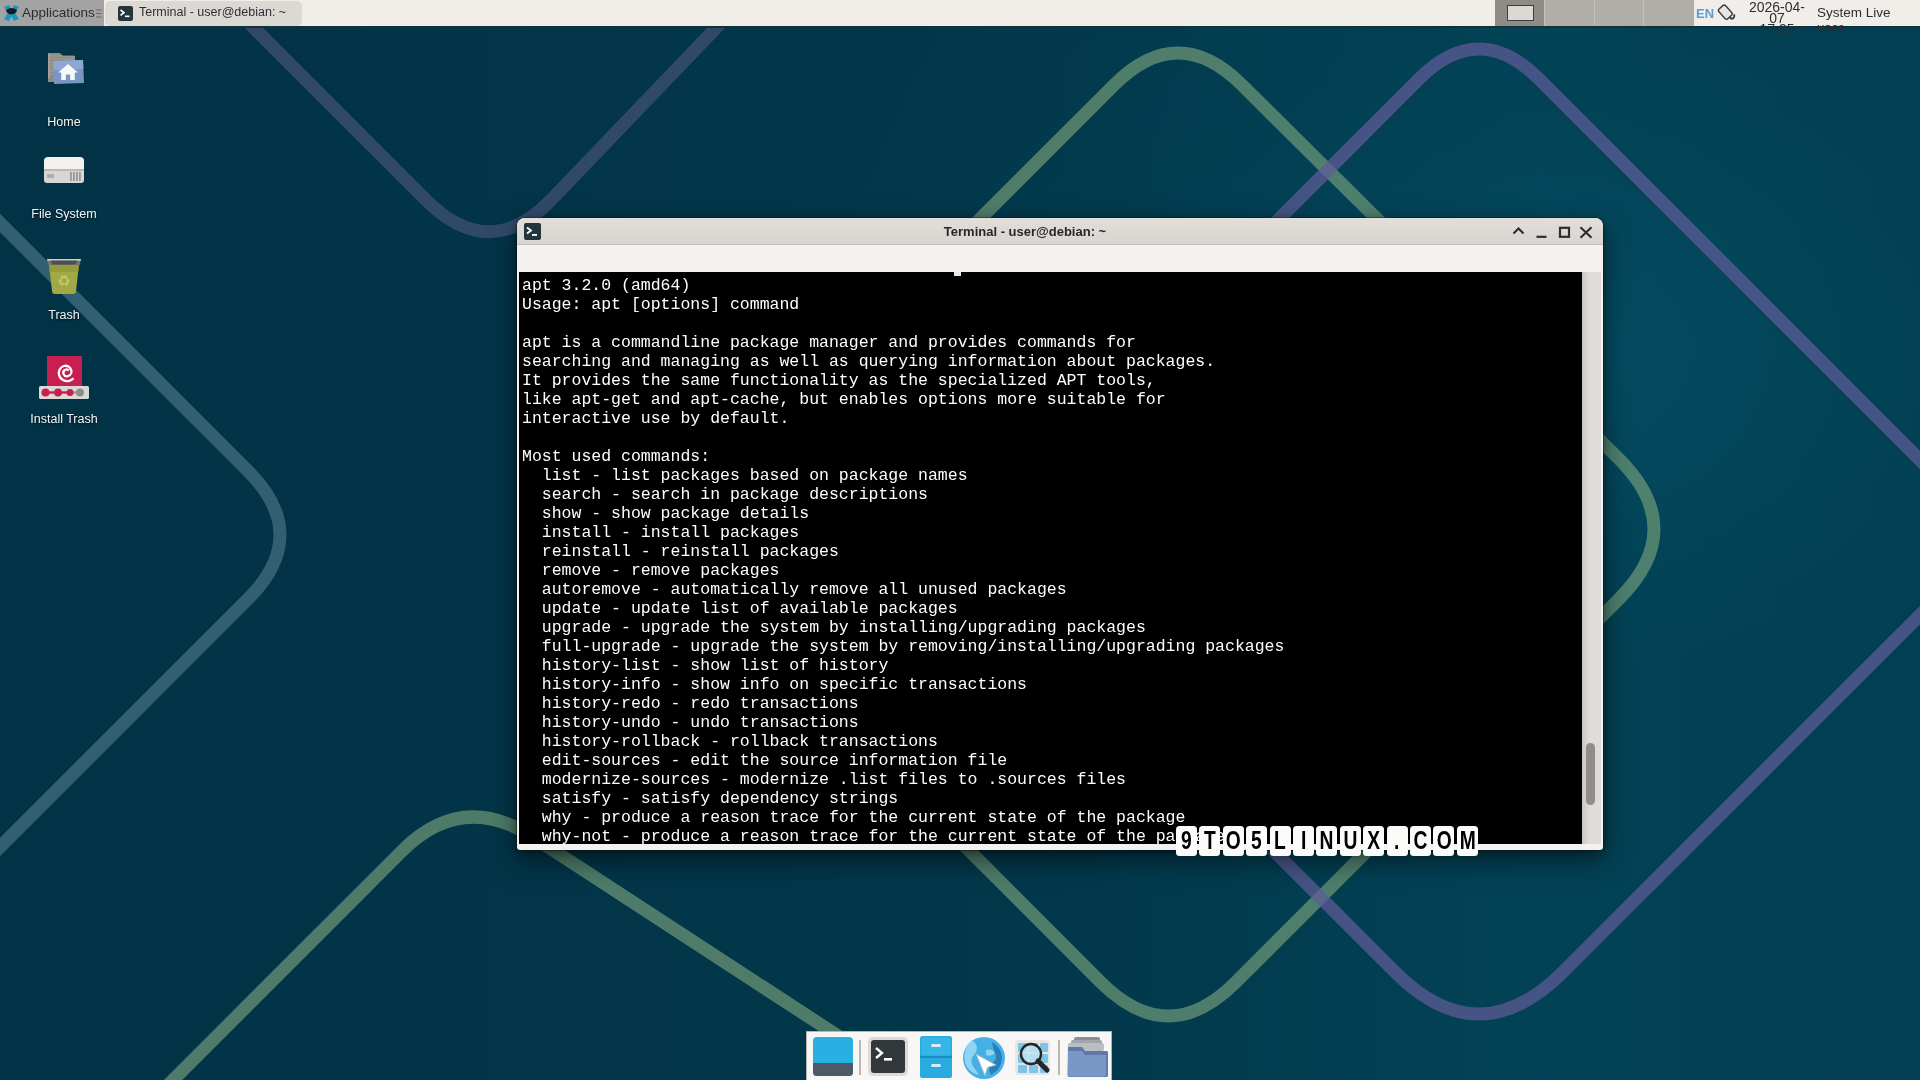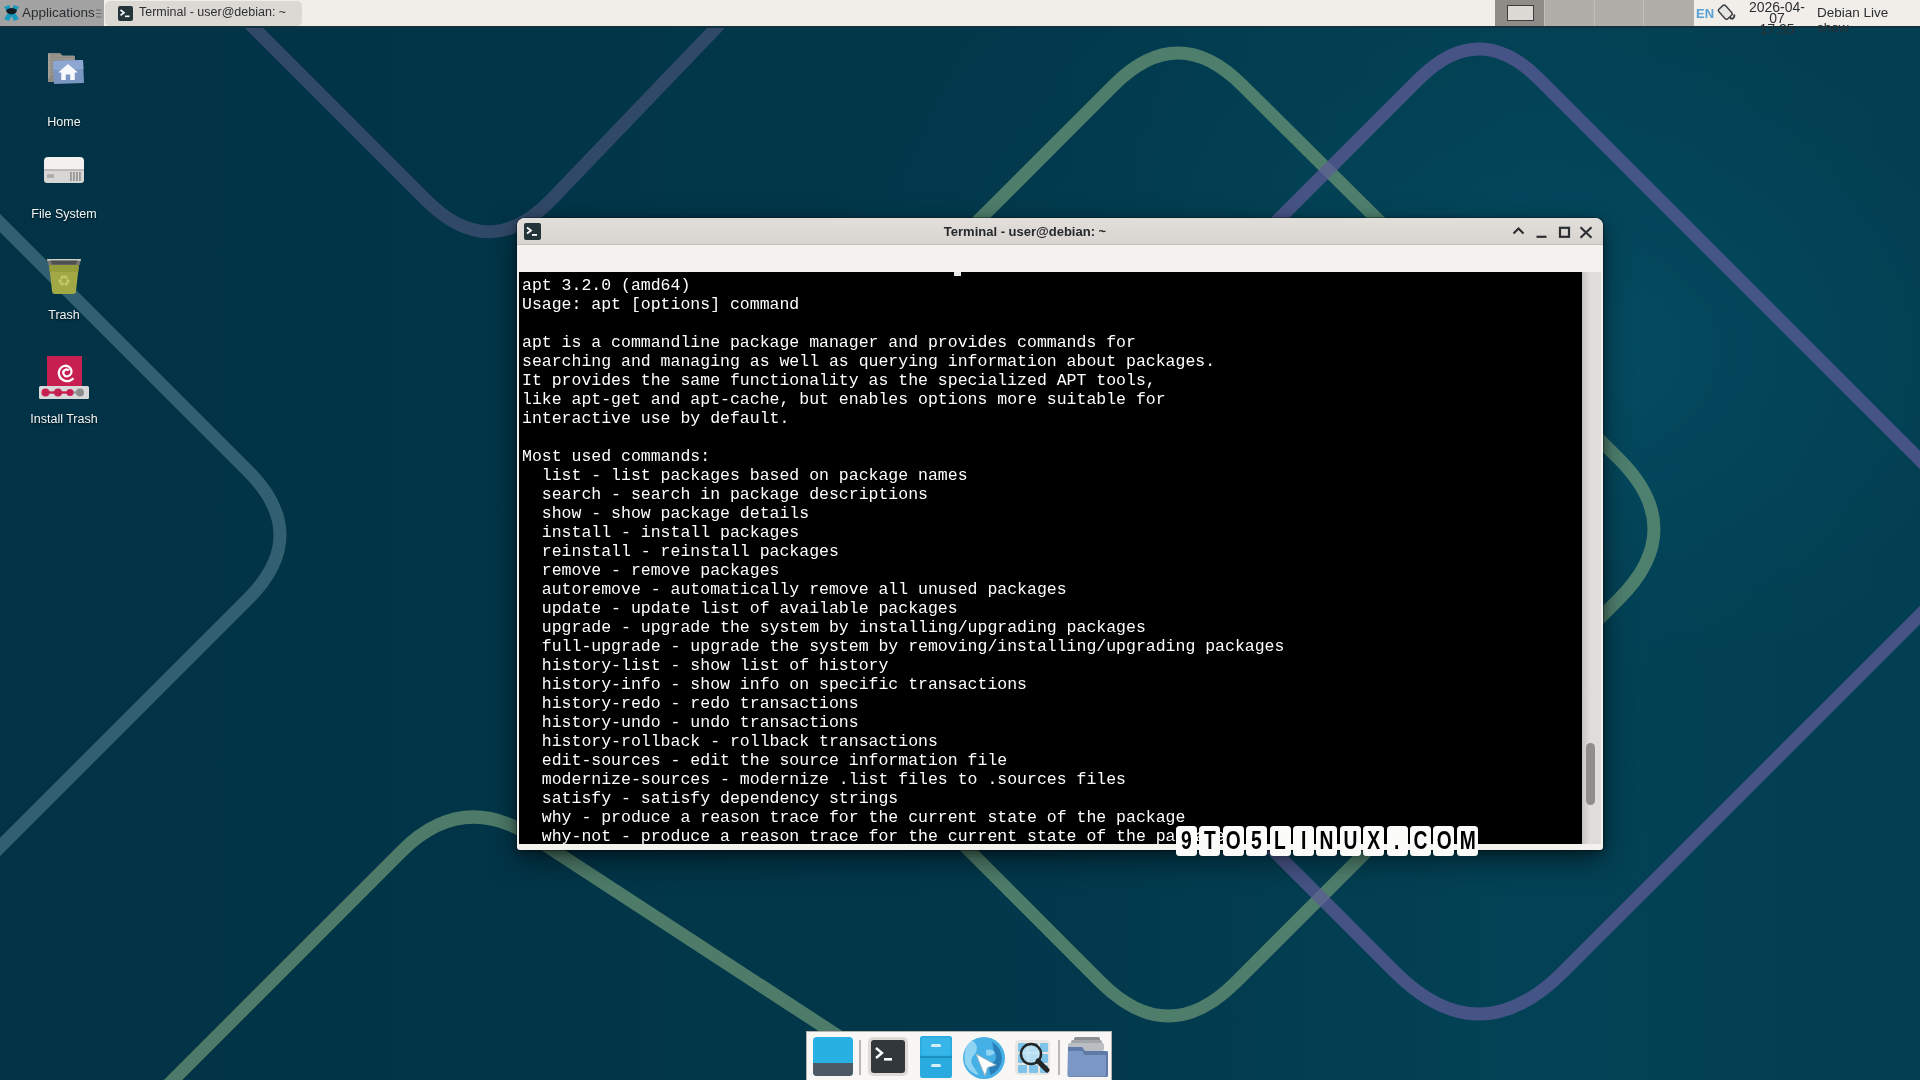--- a/index.html
+++ b/index.html
@@ -258,21 +258,21 @@
   </div>
   <span id="en">EN</span>
   <svg id="netic" width="22" height="22" viewBox="0 0 22 22">
     <g transform="rotate(-42 11 11)">
       <rect x="6.5" y="2" width="9" height="13" rx="2" fill="#e8e6e3" stroke="#3a3d40" stroke-width="1.4"></rect>
       <path d="M11,15 v3" stroke="#3a3d40" stroke-width="2"></path>
       <path d="M11,18 q4,1 5,-2" stroke="#3a3d40" stroke-width="1.8" fill="none"></path>
     </g>
   </svg>
   <div id="clock">2026-04-07<br>17:35</div>
-  <span id="user">Debian Live show</span>
+  <span id="user">System Live user</span>
 </div>
 
 <div id="dock">
   <svg style="left:6px; top:5px;" width="40" height="39" viewBox="0 0 40 39">
     <rect width="40" height="39" rx="4" fill="#29b0e2"></rect>
     <path d="M0,26 h40 v9 a4,4 0 0 1 -4,4 h-32 a4,4 0 0 1 -4,-4 z" fill="#4d5a66"></path>
   </svg>
   <div class="dsep" style="left:52px;"></div>
   <svg style="left:61px; top:5px;" width="40" height="39" viewBox="0 0 40 39">
     <rect width="40" height="39" rx="5" fill="#dedbd7"></rect>

